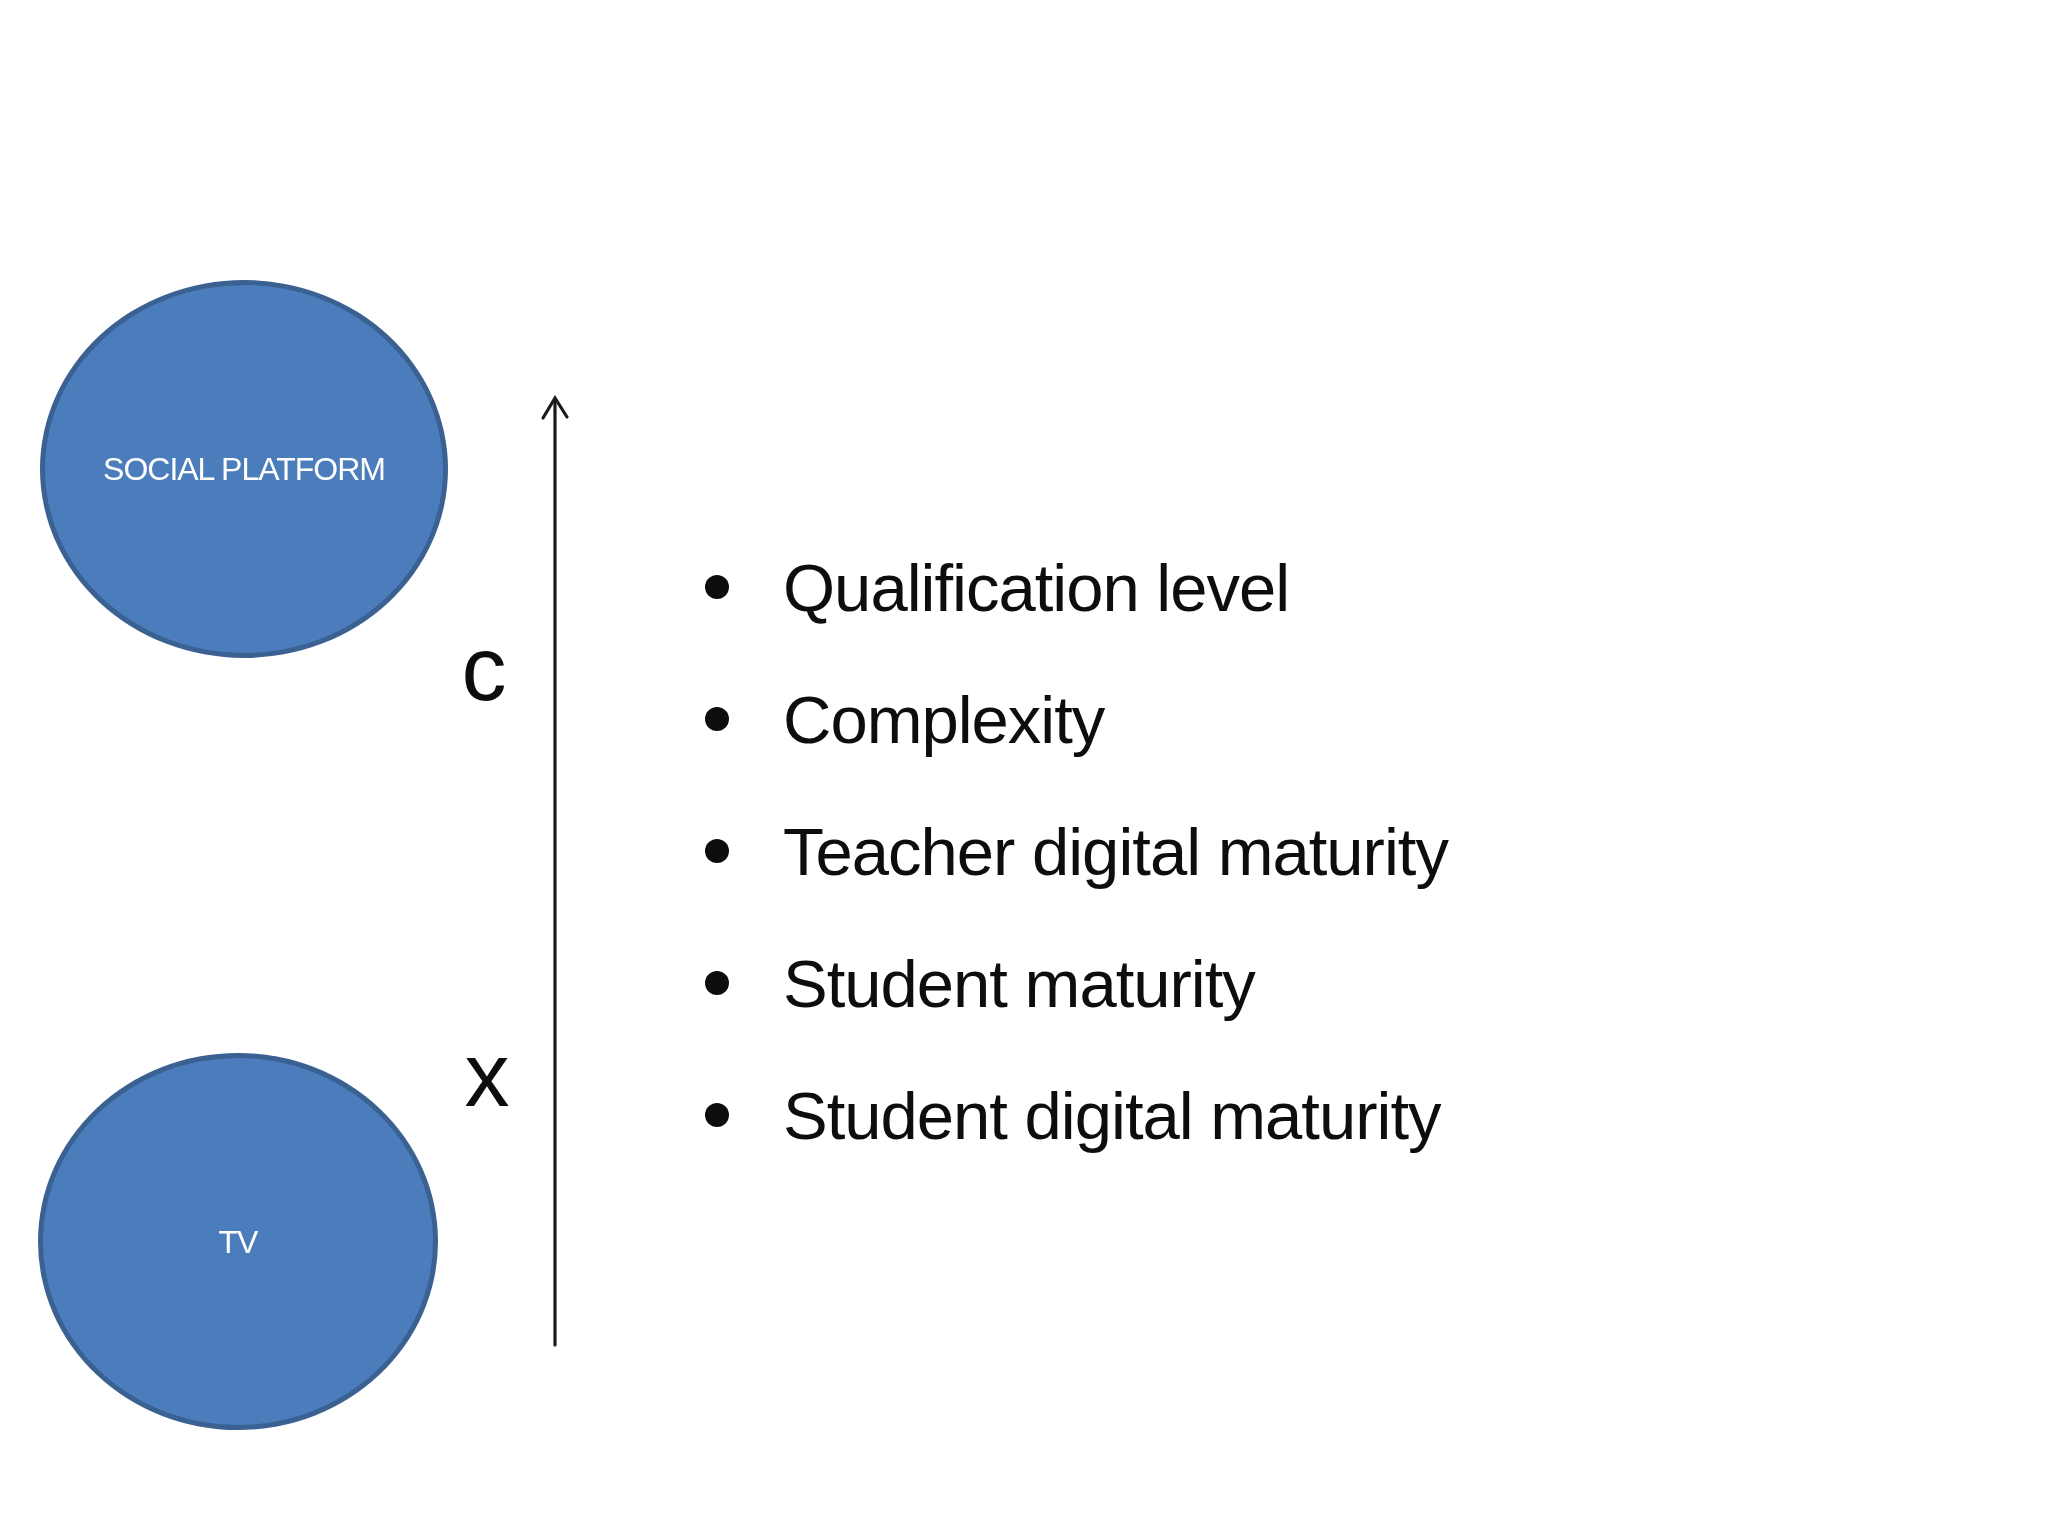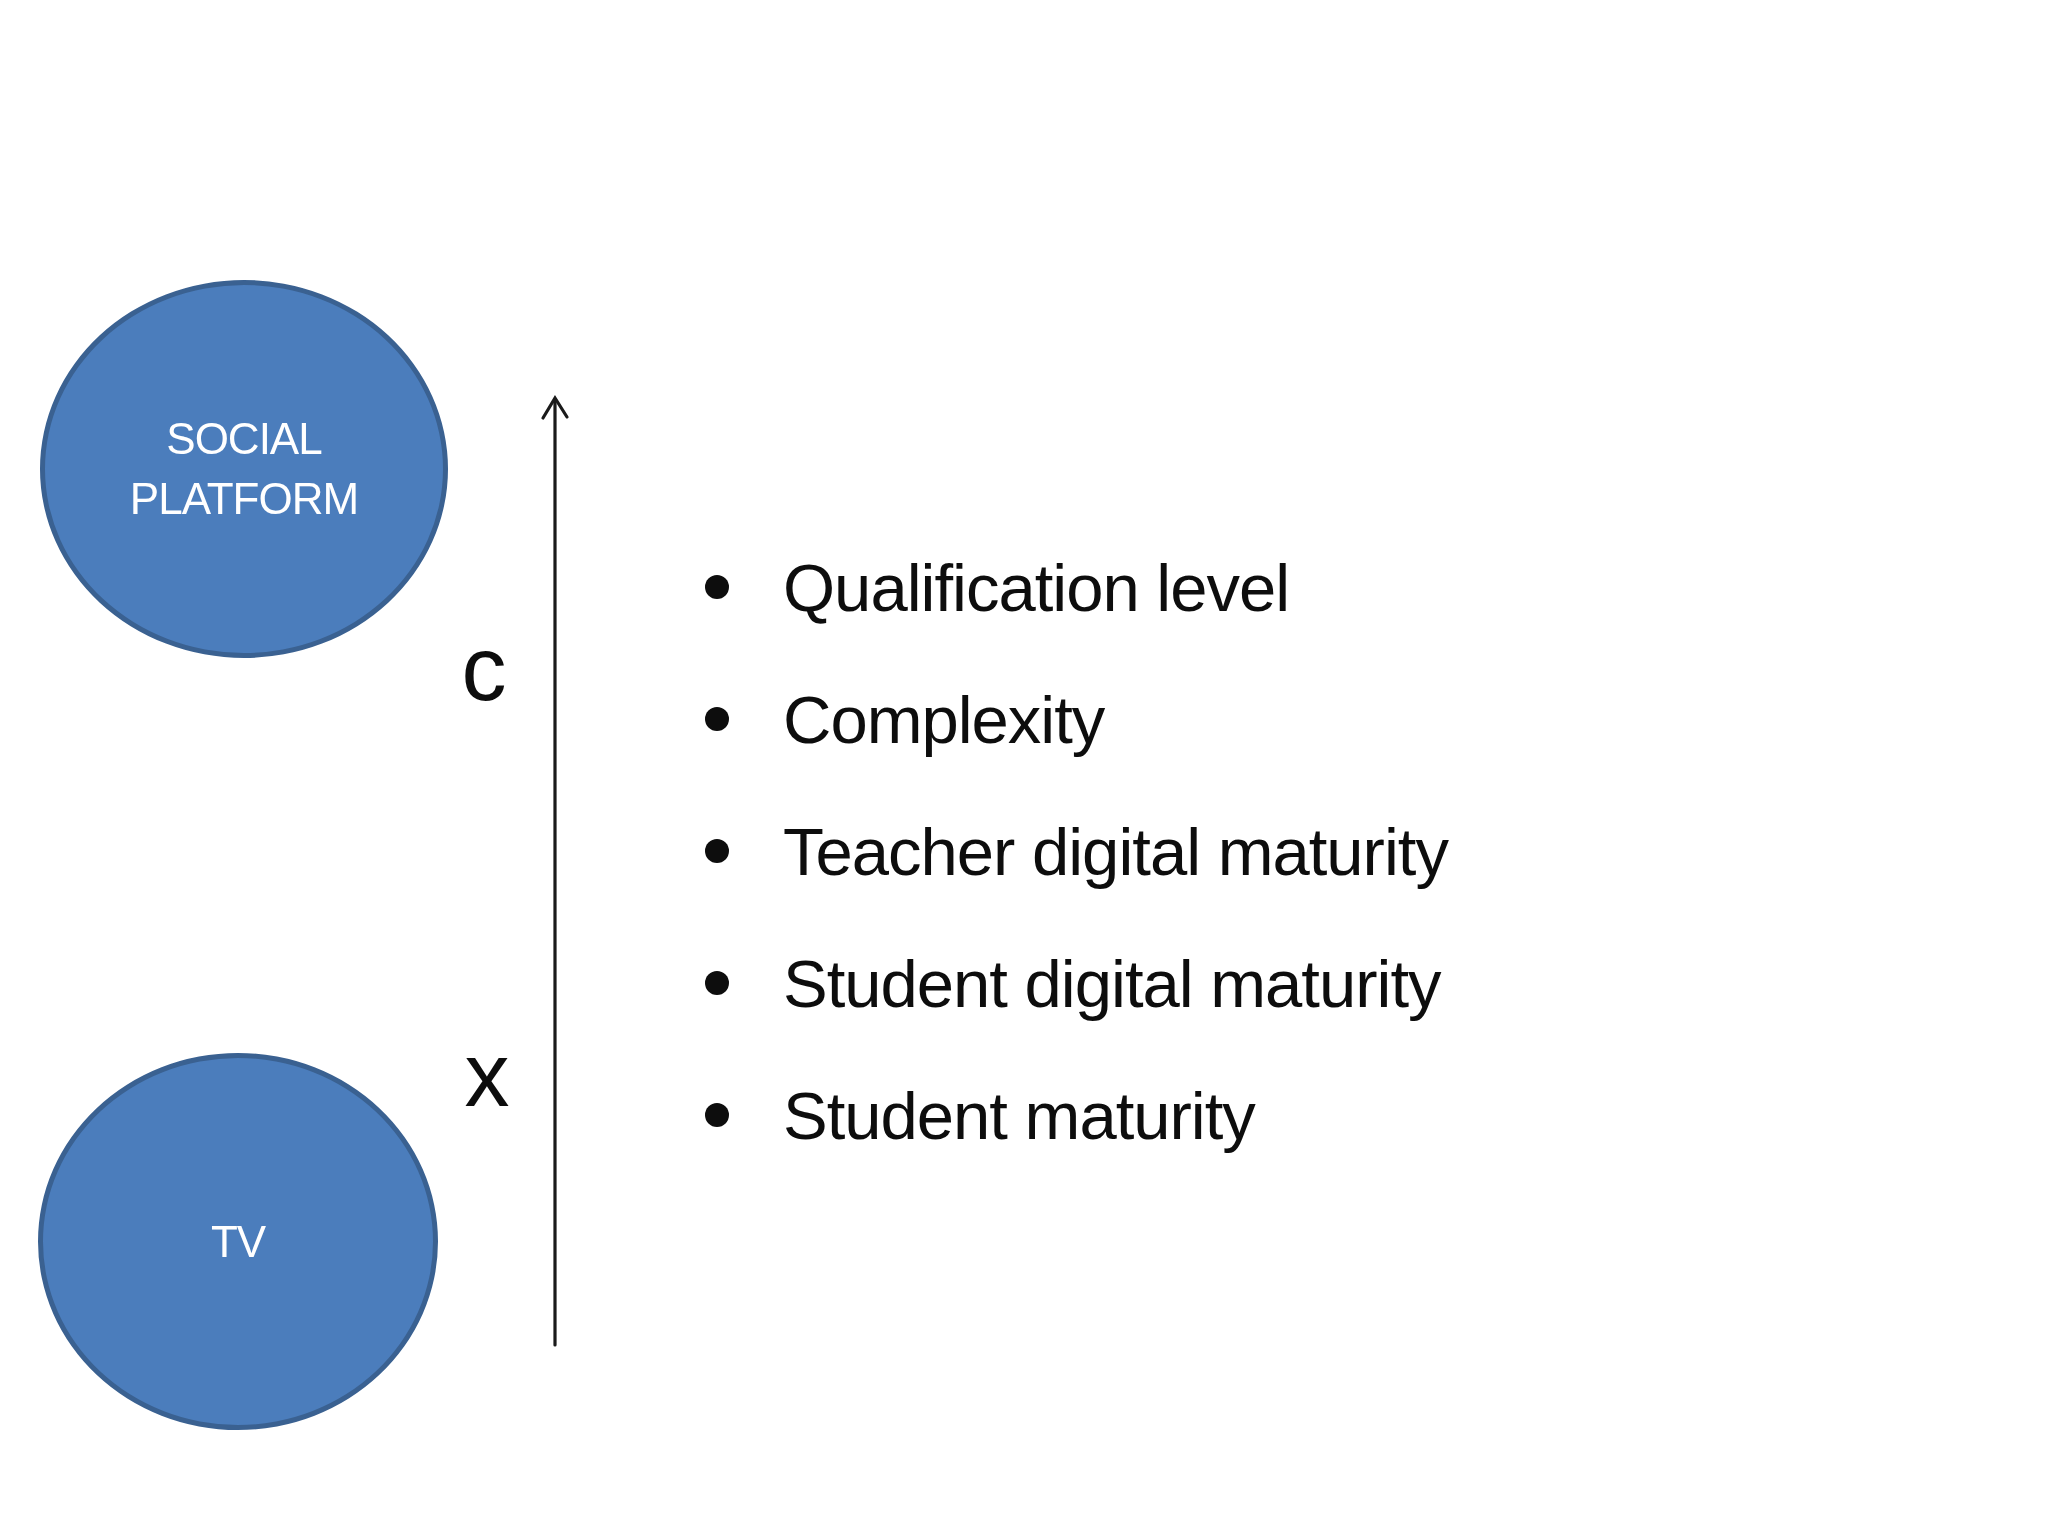--- a/index.html
+++ b/index.html
@@ -29,22 +29,22 @@
     border: 5px solid var(--circle-border, #3a6191);
     display: flex;
     align-items: center;
     justify-content: center;
     text-align: center;
   }
   .circle-social { left: 40px;  top: 280px;  width: 408px; height: 378px; }
   .circle-tv     { left: 38px;  top: 1053px; width: 400px; height: 377px; }
   .circle-label {
     color: var(--circle-text, #ffffff);
-    font-size: 44px;
-    line-height: 60px;
+    font-size: 32px;
+    line-height: 80px;
     letter-spacing: -1px;
   }
   .circle-social .circle-label { width: 285px; }
 
   
   .axis-arrow {
     position: absolute;
     left: 527px;
     top: 390px;
     width: 56px;
@@ -128,21 +128,21 @@
     <li class="bullet-item">
       <span class="bullet-dot"></span>
       <span class="bullet-text">Complexity</span>
     </li>
     <li class="bullet-item">
       <span class="bullet-dot"></span>
       <span class="bullet-text">Teacher digital maturity</span>
     </li>
     <li class="bullet-item">
       <span class="bullet-dot"></span>
-      <span class="bullet-text">Student digital maturity</span>
+      <span class="bullet-text">Student maturity</span>
     </li>
     <li class="bullet-item">
       <span class="bullet-dot"></span>
-      <span class="bullet-text">Student maturity</span>
+      <span class="bullet-text">Student digital maturity</span>
     </li>
   </ul>
 
 </div>
 
 </body></html>

